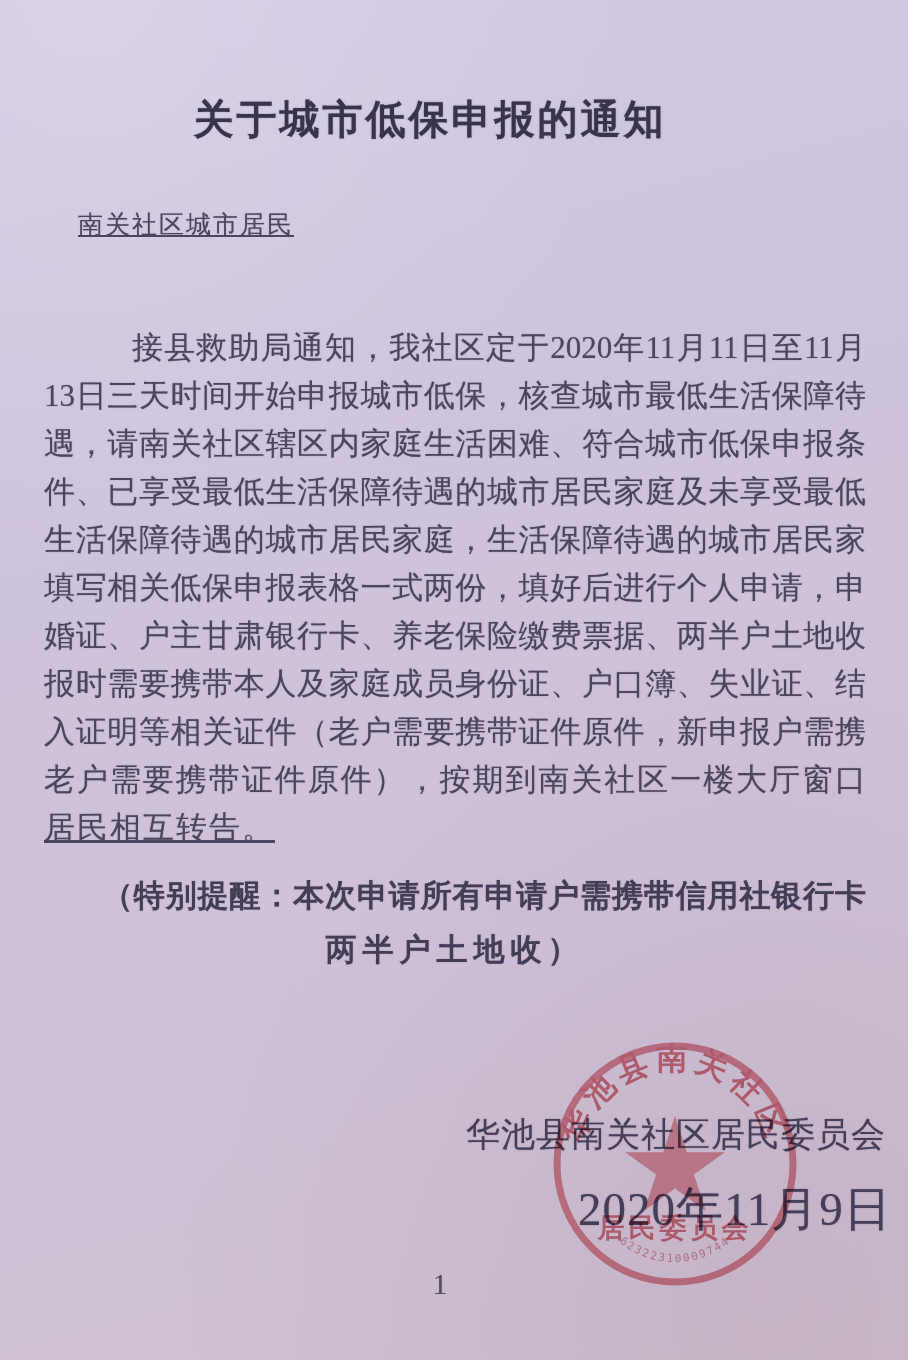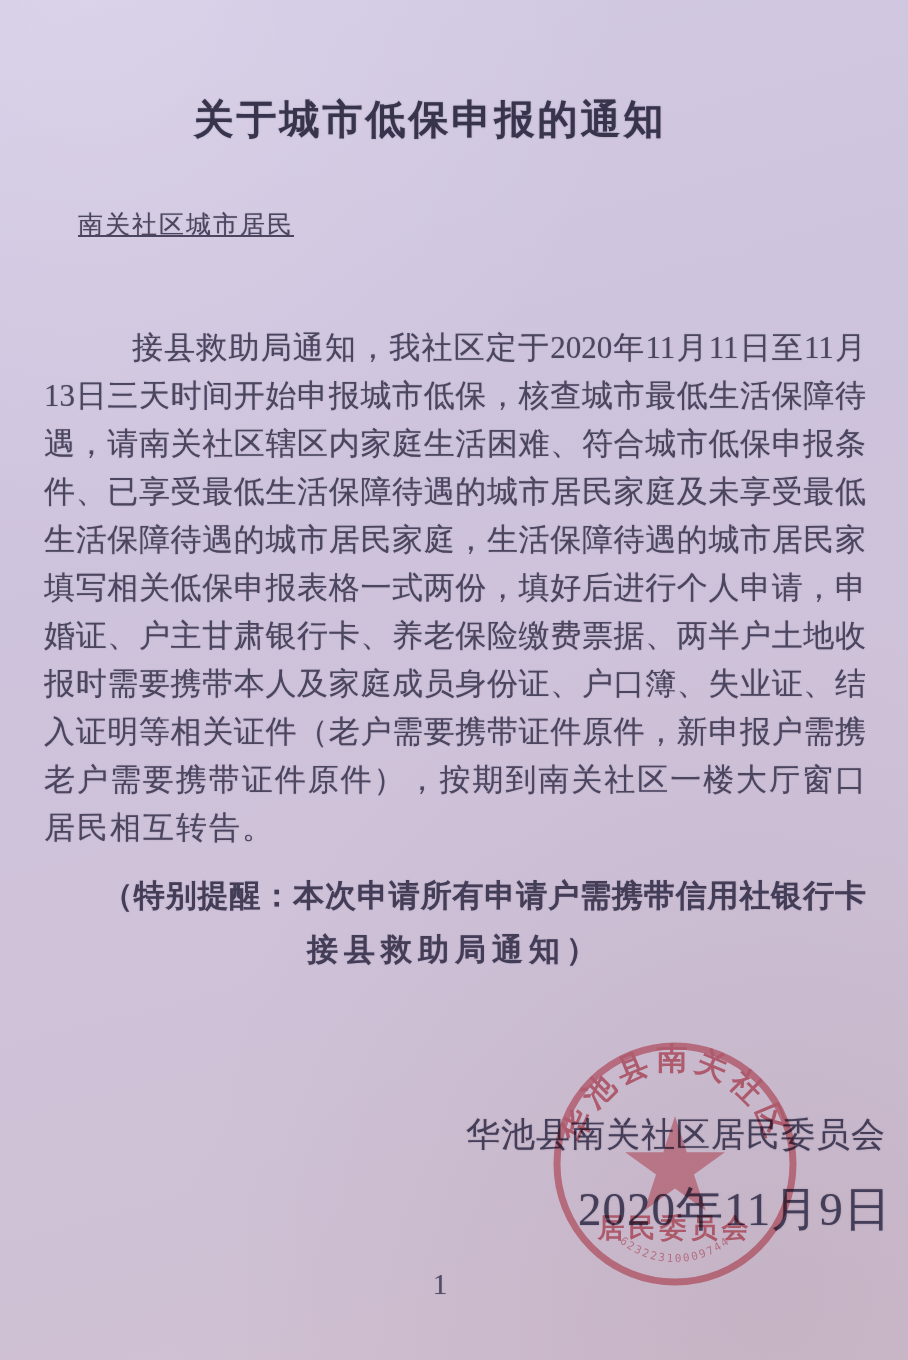--- a/index.html
+++ b/index.html
@@ -36,21 +36,21 @@
     margin-top:40px;
   }
   .line{
     height:48px;line-height:48px;
     text-align:justify;
     text-align-last:justify;
     text-justify:inter-character;
     overflow:hidden;
   }
   .line.indent{text-indent:88px;}
-  .line.short{text-align-last:left;letter-spacing:2px;}
+  .line.short{text-align-last:left;letter-spacing:2px;text-decoration:underline;}
   .line.reminder1{
     margin-top:20px;
     padding-left:58px;
     font-weight:700;
     color:#433d58;
   }
   .line.reminder2{
     margin-top:6px;
     text-align:center;text-align-last:center;
     letter-spacing:6px;
@@ -102,21 +102,21 @@
     <div class="line">遇，请南关社区辖区内家庭生活困难、符合城市低保申报条</div>
     <div class="line">件、已享受最低生活保障待遇的城市居民家庭及未享受最低</div>
     <div class="line">生活保障待遇的城市居民家庭，生活保障待遇的城市居民家庭</div>
     <div class="line">填写相关低保申报表格一式两份，填好后进行个人申请，申</div>
     <div class="line">婚证、户主甘肃银行卡、养老保险缴费票据、两半户土地收</div>
     <div class="line">报时需要携带本人及家庭成员身份证、户口簿、失业证、结</div>
     <div class="line">入证明等相关证件（老户需要携带证件原件，新申报户需携</div>
     <div class="line">老户需要携带证件原件），按期到南关社区一楼大厅窗口</div>
     <div class="line short">居民相互转告。</div>
     <div class="line reminder1">（特别提醒：本次申请所有申请户需携带信用社银行卡</div>
-    <div class="line reminder2">接县救助局通知）</div>
+    <div class="line reminder2">两半户土地收）</div>
   </div>
 
   <div class="signature">华池县南关社区居民委员会</div>
   <div class="date">2020年11月9日</div>
   <div class="page-number">1</div>
 
   <svg class="seal" viewBox="0 0 260 260" xmlns="http://www.w3.org/2000/svg" aria-hidden="true">
     <defs>
       <path id="sealArcTop" d="M 40.7 162.5 A 95 95 0 1 1 219.3 162.5" fill="none"></path>
       <path id="sealArcBottom" d="M 48 172 A 88 88 0 0 0 212 172" fill="none"></path>

